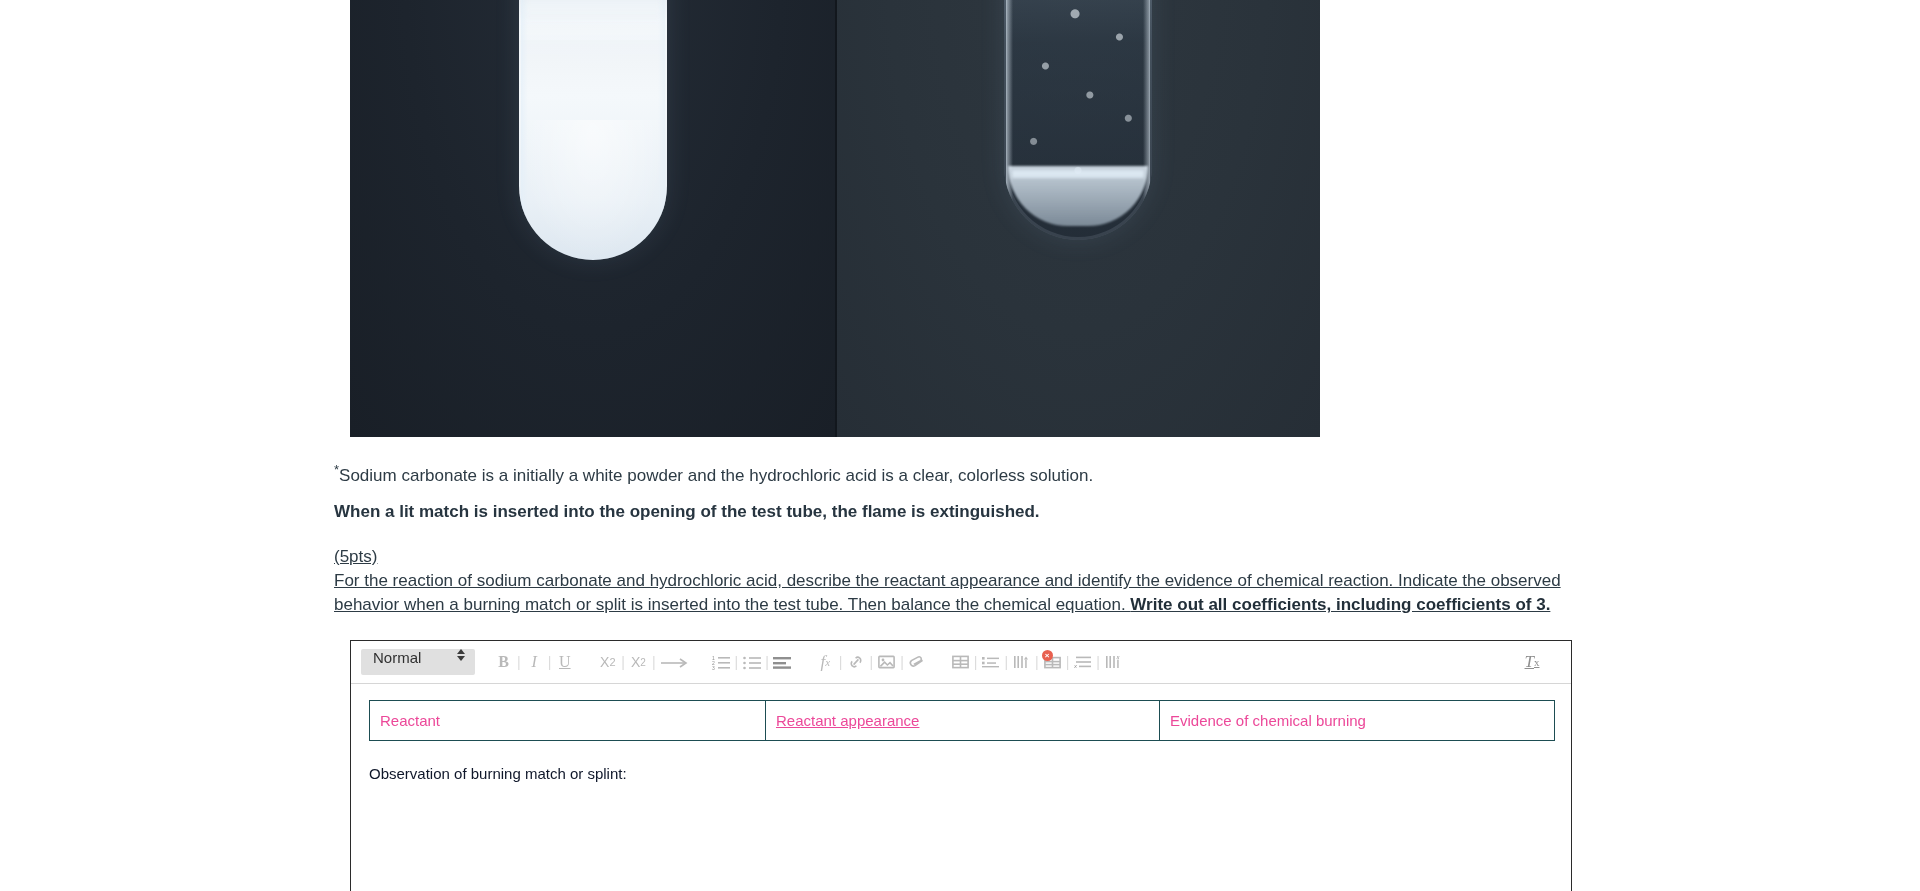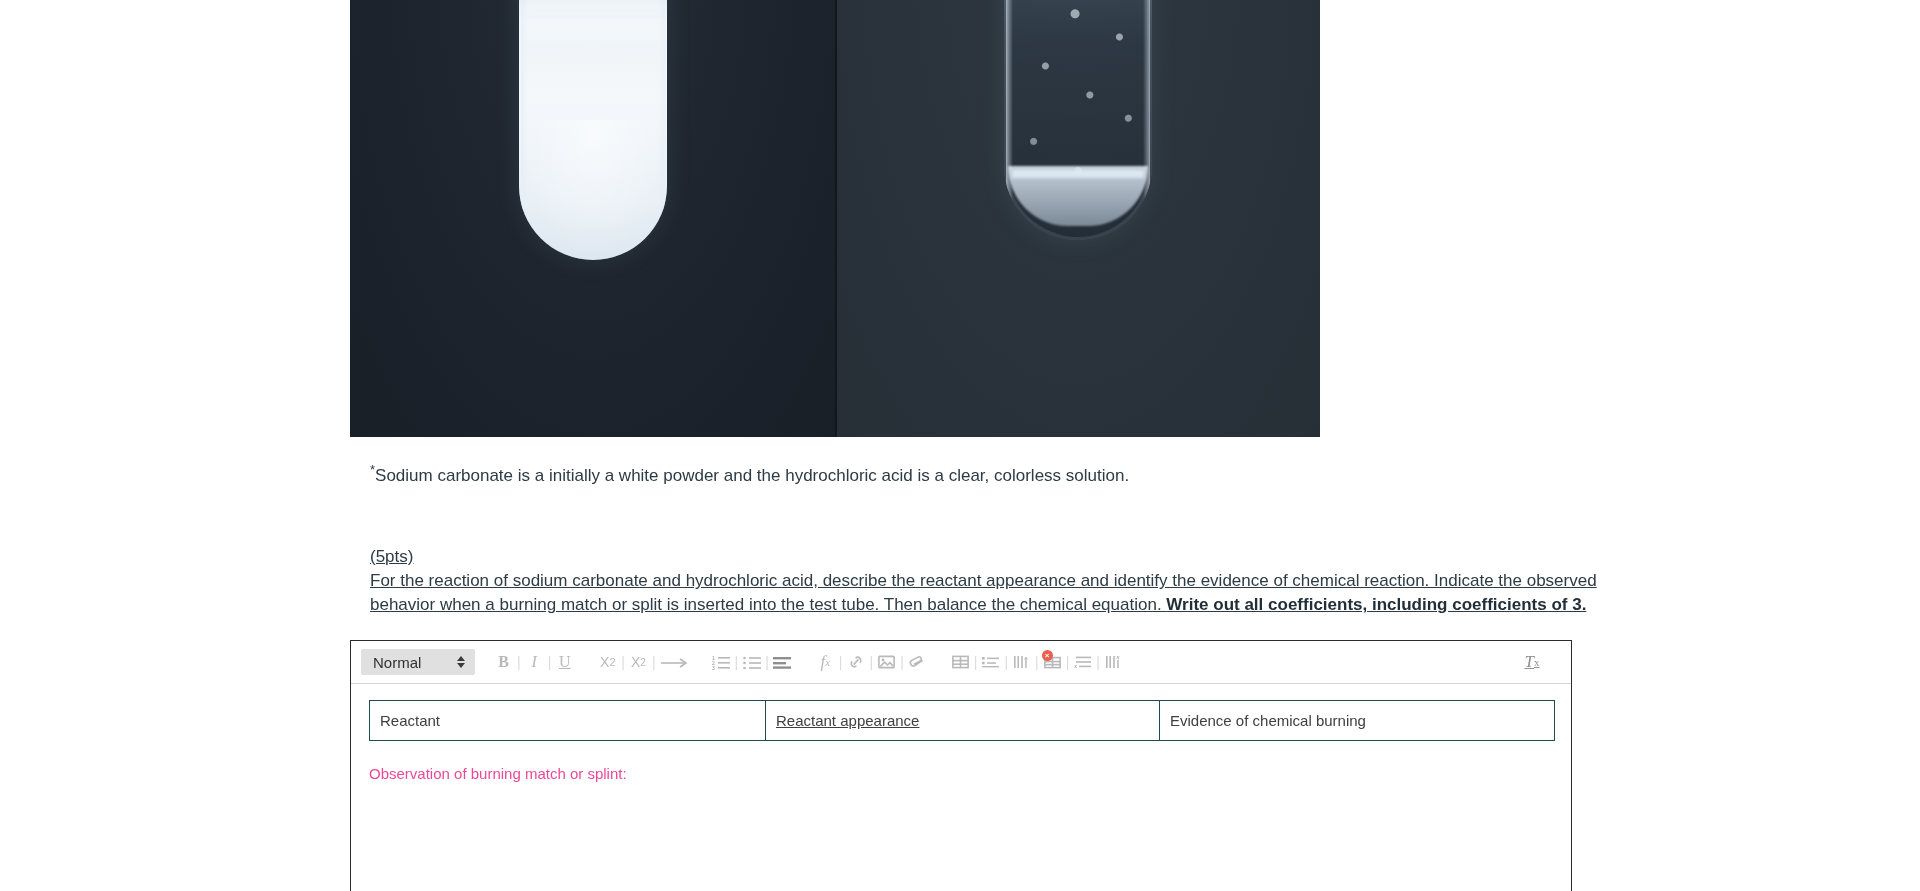--- a/index.html
+++ b/index.html
@@ -144,21 +144,21 @@
   }
   .fizz-meniscus {
     position: absolute; left: 8px; right: 8px; bottom: 62px; height: 8px;
     background: rgba(236,245,251,0.82);
     filter: blur(1.6px);
   }
 
   
   .txt {
     position: absolute;
-    left: 370px;
+    left: 334px;
     color: #2d3b45;
     font-size: 17px;
     line-height: 1.42;
   }
   .note { top: 461px; width: 1230px; }
   .note sup { font-size: 13px; vertical-align: super; }
   .bold-line { top: 500px; width: 1230px; font-weight: bold; color: #273540; }
   .prompt { top: 545px; width: 1230px; text-decoration: underline; }
   .prompt b { font-weight: bold; color: #222f39; }
 
@@ -177,21 +177,21 @@
     border-bottom: 1px solid #d6d6d6;
     display: flex;
     align-items: center;
     padding: 0 8px 0 10px;
     background: #ffffff;
     position: relative;
   }
   .sel-wrap {
     position: relative;
     display: inline-flex;
-    align-items: center;
+    align-items: flex-start;
     height: 26px;
     background: #e0e0e0;
     border-radius: 2px;
     padding: 0 10px 0 12px;
     margin-right: 16px;
     min-width: 114px;
     justify-content: space-between;
   }
   .sel-wrap .sel-label { font-size: 15px; color: #303030; }
   .sel-arrows { display: flex; flex-direction: column; line-height: 0; margin-left: 12px; }
@@ -231,30 +231,30 @@
     border-collapse: collapse;
     width: 1185px;
     table-layout: fixed;
     margin-top: 2px;
   }
   table.qtable td {
     border: 1px solid #1d4d52;
     height: 40px;
     padding: 8px 10px;
     font-size: 15px;
-    color: #404040;
+    color: #ec4899;
     vertical-align: middle;
   }
   .col1 { width: 396px; }
   .col2 { width: 394px; text-decoration: underline; }
   .col3 { width: 395px; }
   .obs {
     margin-top: 24px;
     font-size: 15px;
-    color: #ec4899;
+    color: #0f172a;
   }
   sub, .sb { font-size: 11px; vertical-align: sub; }
   em { font-style: italic; }
 
   
   .ed-scroll {
     position: absolute;
     right: 0; top: 44px; bottom: 0;
     width: 0px;
   }
@@ -287,20 +287,21 @@
         </div>
       </div>
       <div class="panel-divider"></div>
     </div>
   </div>
 
   <div class="txt note">
     <sup>*</sup><span>Sodium carbonate is a initially a white powder and the hydrochloric acid is a clear, colorless solution.</span>
   </div>
 
+  <div class="txt bold-line">When a lit match is inserted into the opening of the test tube, the flame is extinguished.</div>
 
   <div class="txt prompt">
     <div>(5pts)</div>
     <div><span>For the reaction of sodium carbonate and hydrochloric acid, describe the reactant appearance and identify the evidence of chemical reaction. Indicate the observed behavior when a burning match or split is inserted into the test tube. Then balance the chemical equation. </span><b>Write out all coefficients, including coefficients of 3.</b></div>
   </div>
 
   <div class="editor">
 
     <div class="toolbar">
 

